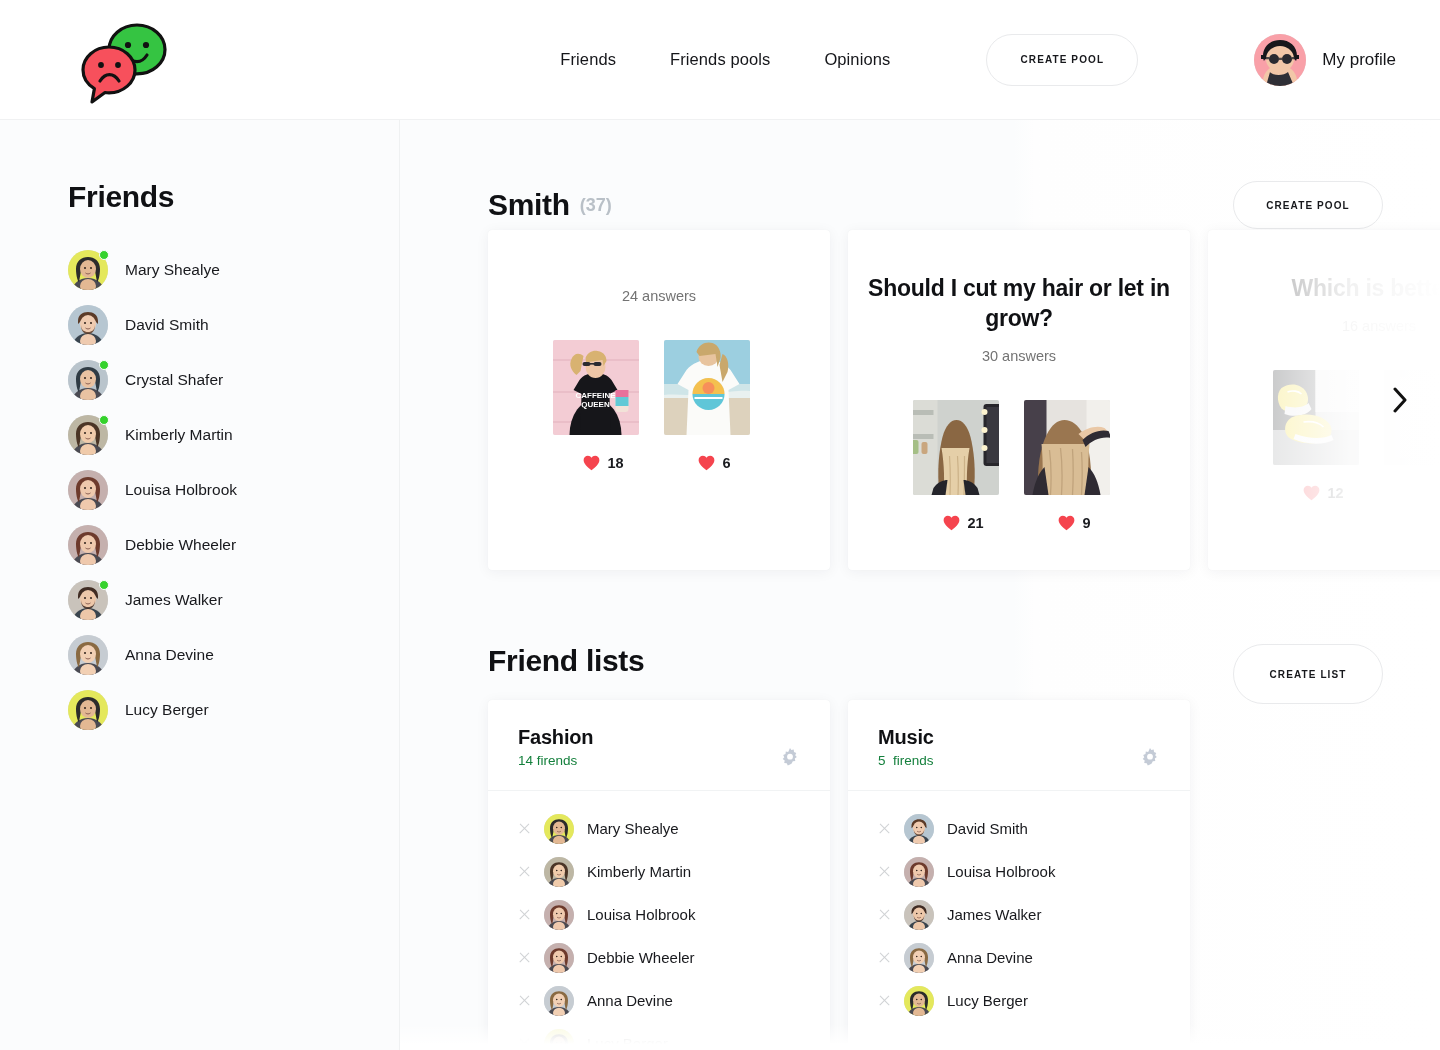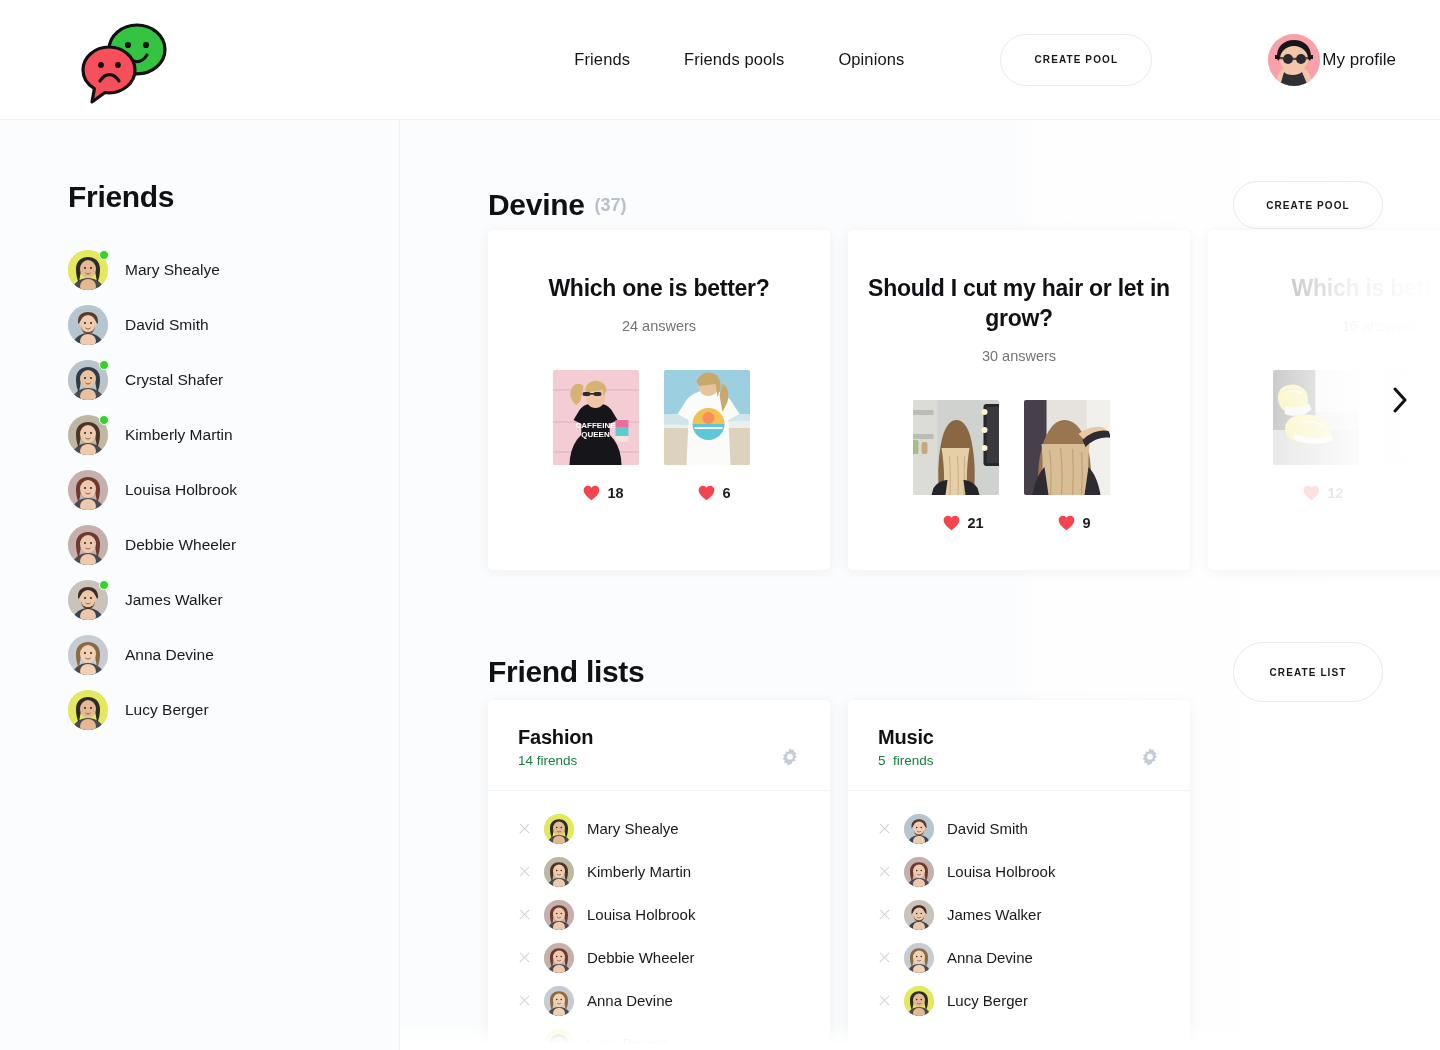--- a/index.html
+++ b/index.html
@@ -63,21 +63,21 @@
   }
   .header .pill-btn {
     width: 152px;
     height: 52px;
     margin-left: 42px;
   }
 
   .profile {
     display: flex;
     align-items: center;
-    gap: 2px;
+    gap: 16px;
     margin-left: 116px;
     cursor: pointer;
   }
   .profile-name { font-size: 17px; color: #15161a; white-space: nowrap; }
 
   .avatar {
     border-radius: 50%;
     overflow: hidden;
     position: relative;
     flex: 0 0 auto;
@@ -227,21 +227,20 @@
     top: 152px;
     width: 36px; height: 36px;
     display: flex; align-items: center; justify-content: center;
     cursor: pointer;
     background: none; border: none;
   }
 
   
   .lists-head {
     display: flex;
-    align-items: center;
     padding: 74px 0 0 88px;
     height: 130px;
   }
   .lists-head .pill-btn {
     width: 150px; height: 60px;
     margin-left: auto; margin-right: 57px;
   }
 
   .lists-row {
     display: flex;
@@ -539,29 +538,28 @@
 
      </div>
      <span class="friend-name">Lucy Berger</span>
         </div>
       </div>
   </aside>
 
   <main class="main">
 
     <div class="section-head">
-      <h2 class="section-title">Devine</h2>
+      <h2 class="section-title">Smith</h2>
       <span class="section-count">(37)</span>
       <button class="pill-btn">CREATE POOL</button>
     </div>
 
     <div class="carousel">
       <div class="track" id="pools-track">
           <div class="pool-card">
-            <div class="pool-q">Which one is better?</div>
      <div class="pool-ans">24 answers</div>
      <div class="pool-opts">
               <div class="opt">
       <div class="opt-img">
                   <svg viewBox="0 0 101 95" preserveAspectRatio="xMidYMid slice">
         <rect width="101" height="95" fill="#f3ccd4"></rect>
         <rect x="0" y="0" width="101" height="95" fill="none"></rect>
         <path d="M0 20h101M0 52h101M0 82h101" stroke="#e8b9c4" stroke-width="1.4"></path>
         <ellipse cx="50" cy="95" rx="26" ry="36" fill="#16161a"></ellipse>
         <path d="M34 40c4-5 9-7 16-7s12 2 16 7l6 10-8 4 1 36H35l1-36-8-4z" fill="#16161a"></path>

